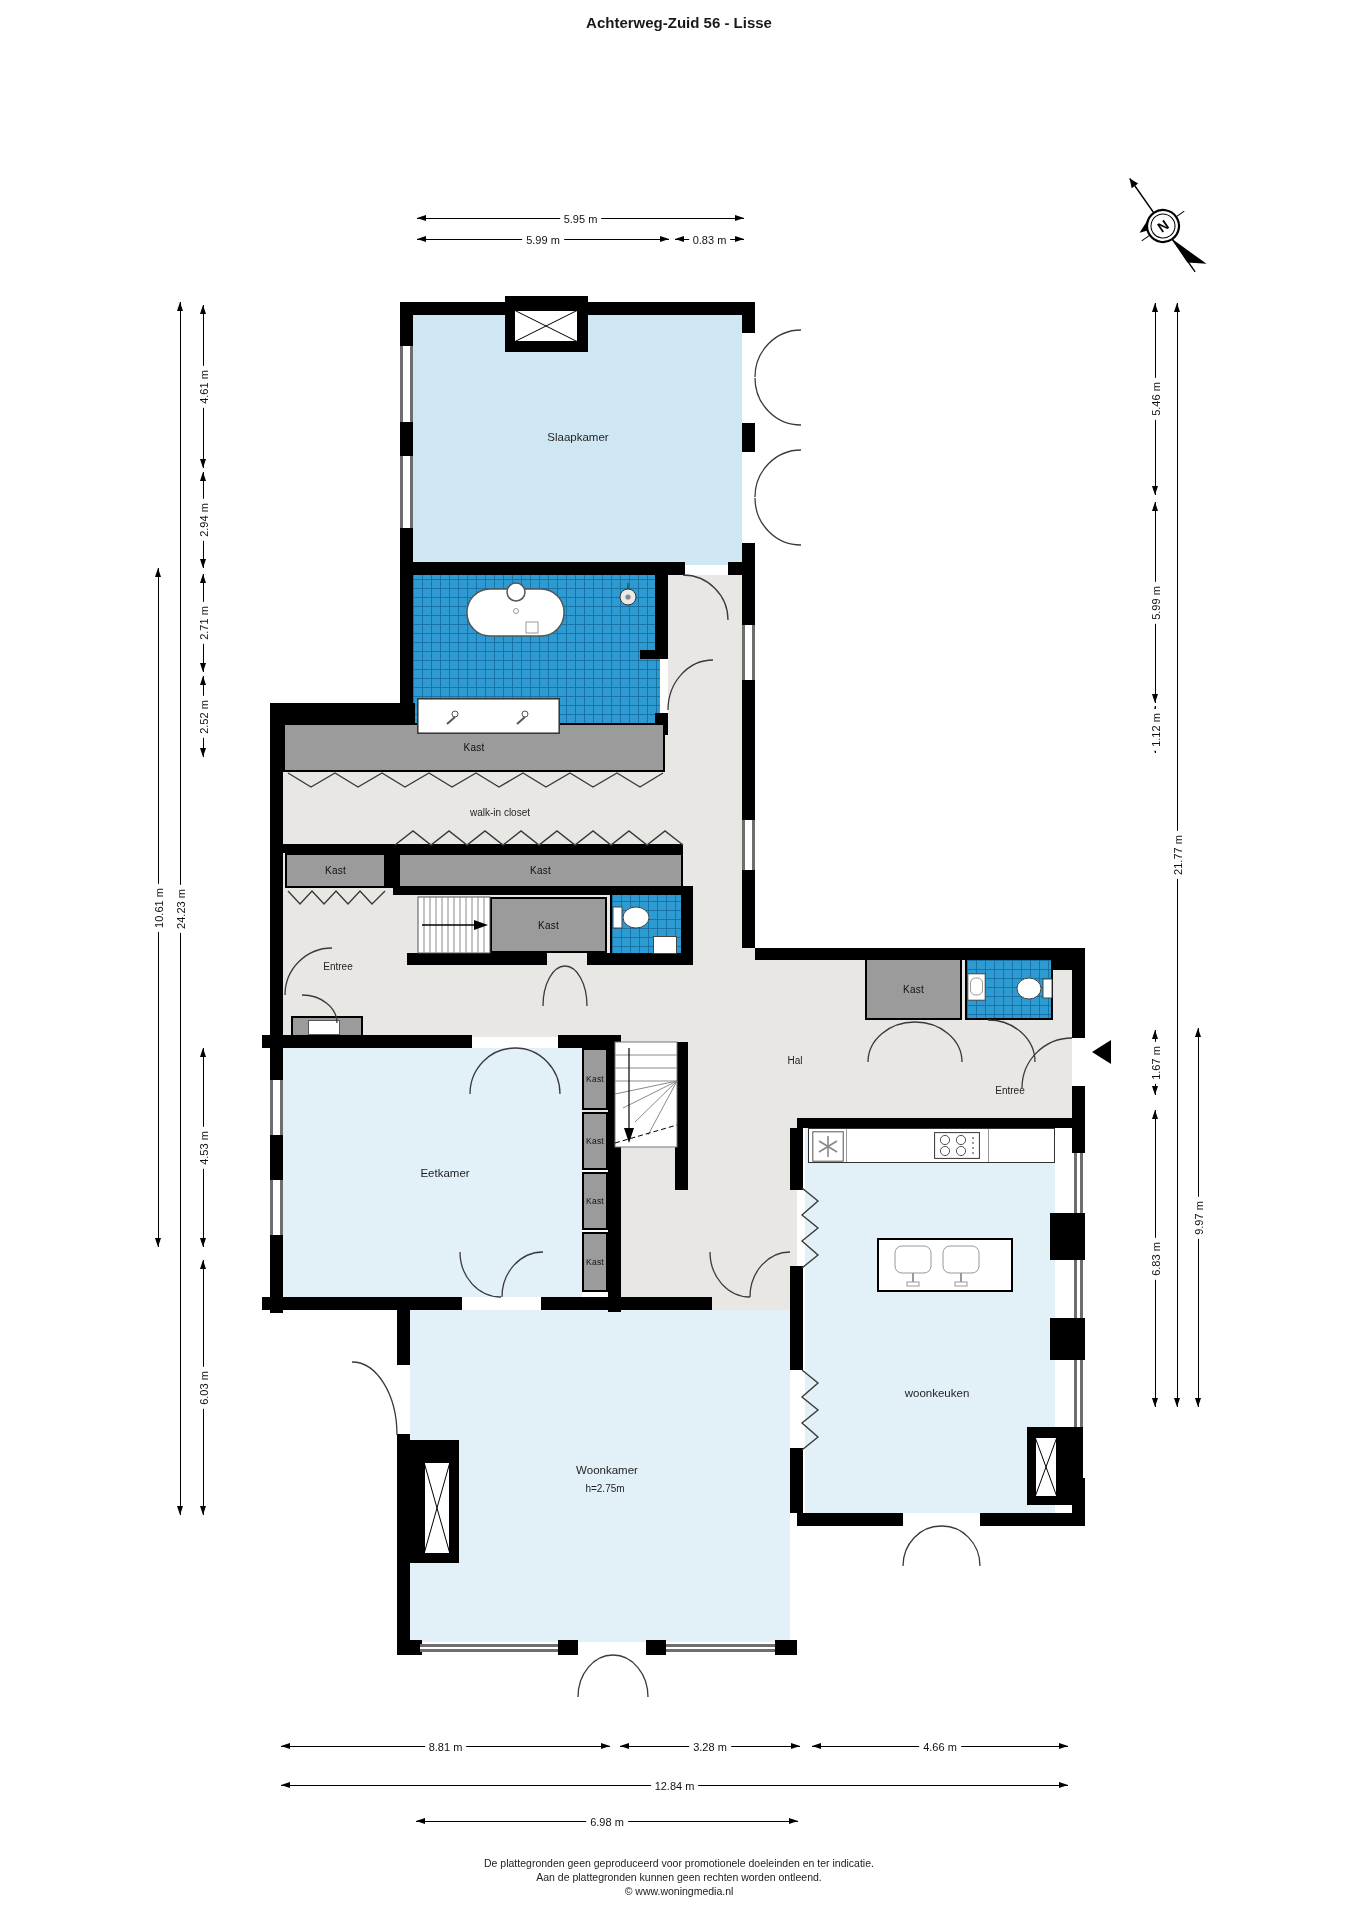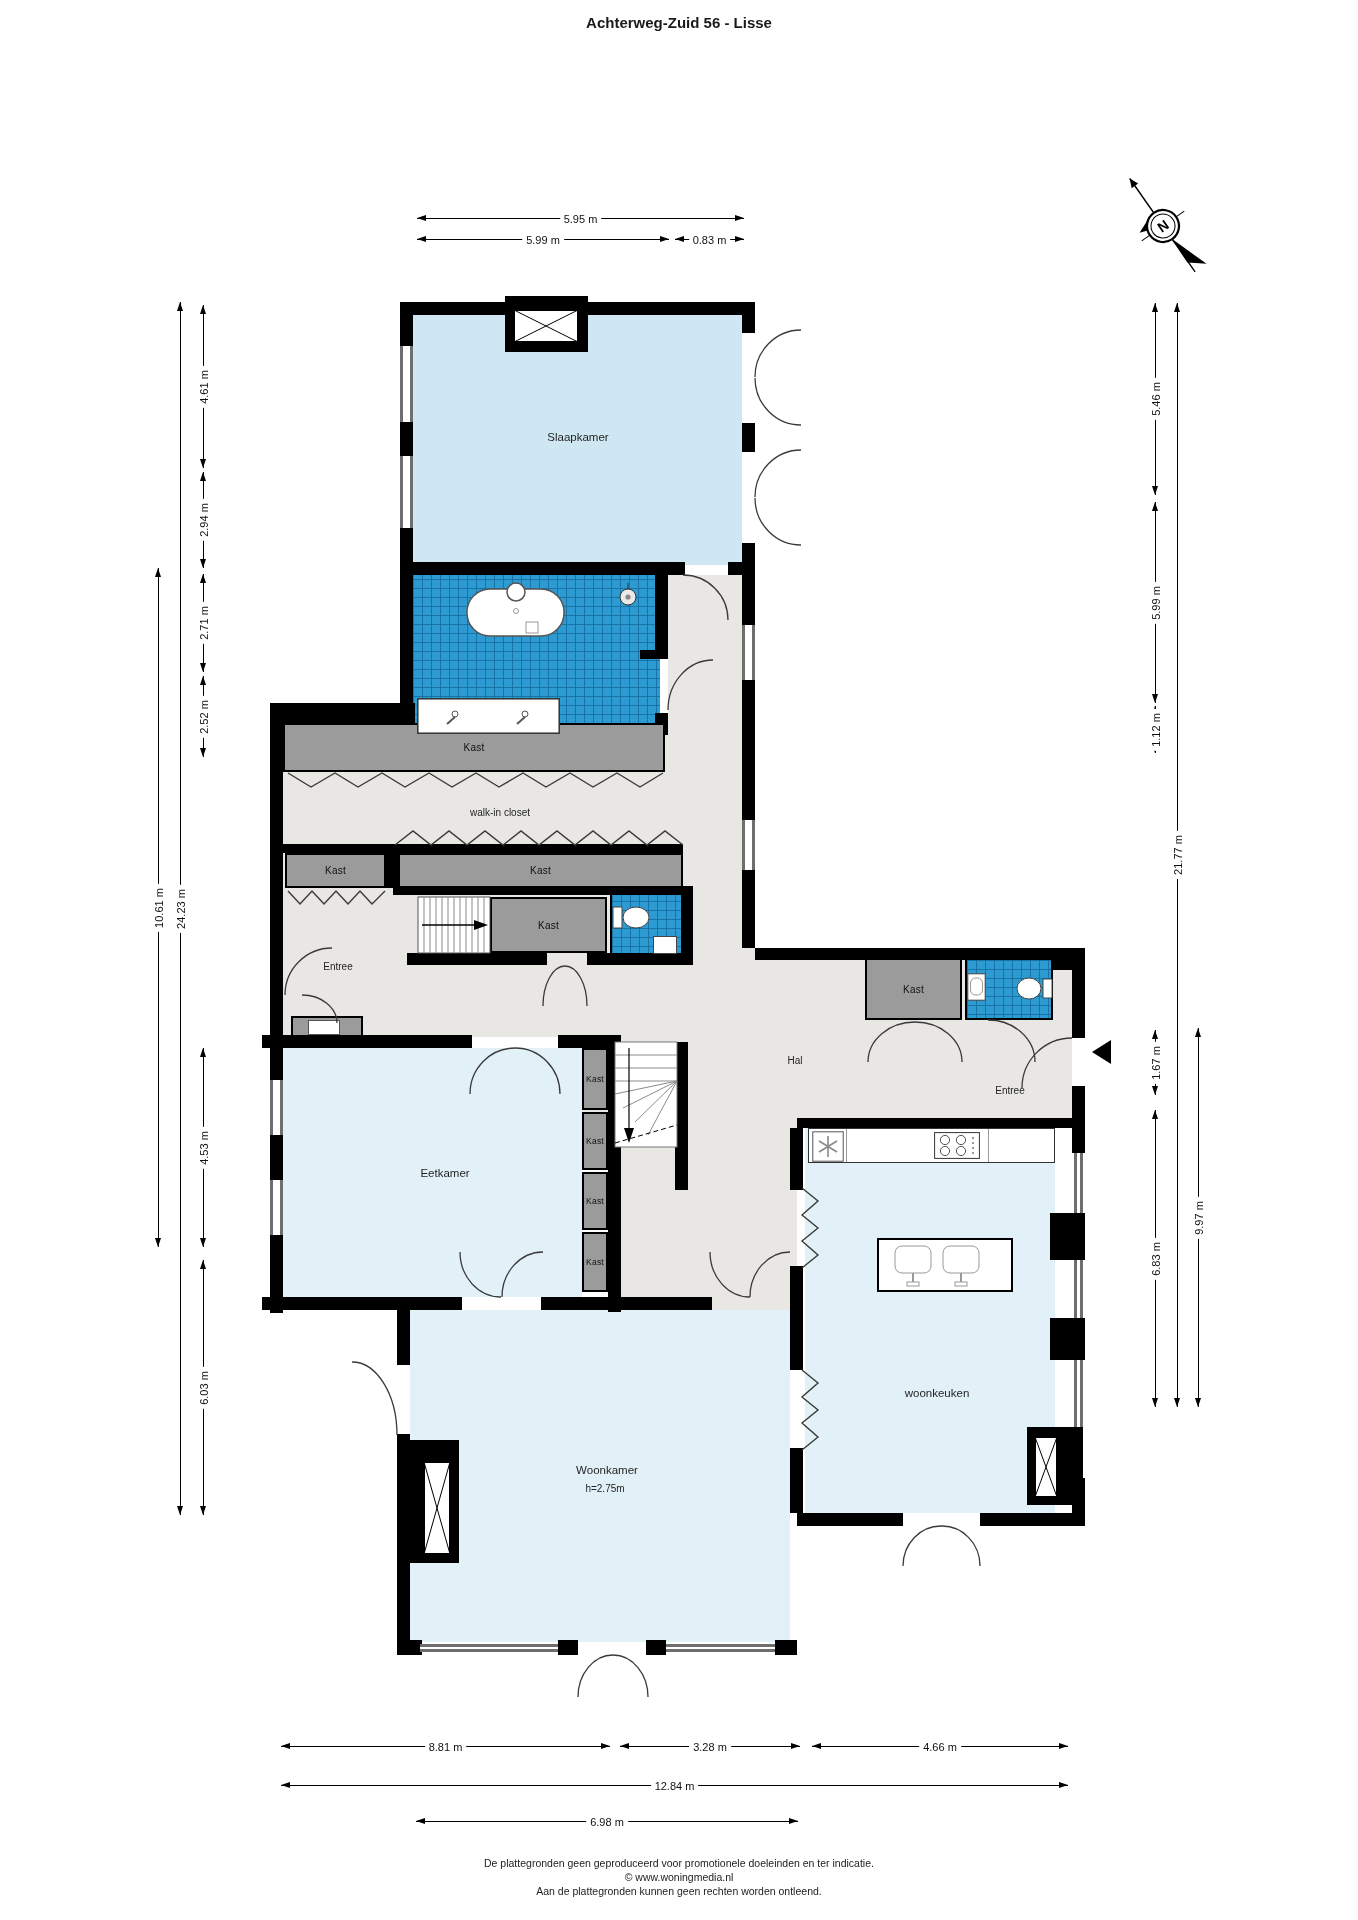--- a/index.html
+++ b/index.html
@@ -492,15 +492,15 @@
   </div>
 <div class="dim dim-h" style="left:416px;top:1814px;width:382px;height:15px">
     <i class="ln"></i>
     <i class="a1"></i>
     <i class="a2"></i>
     <span class="lb">6.98 m</span>
   </div>
 
 <div class="footer">
   <div>De plattegronden geen geproduceerd voor promotionele doeleinden en ter indicatie.</div>
+  <div>Aan de plattegronden kunnen geen rechten worden ontleend.</div>
   <div>© www.woningmedia.nl</div>
-  <div>Aan de plattegronden kunnen geen rechten worden ontleend.</div>
 </div>
 
 </body></html>

